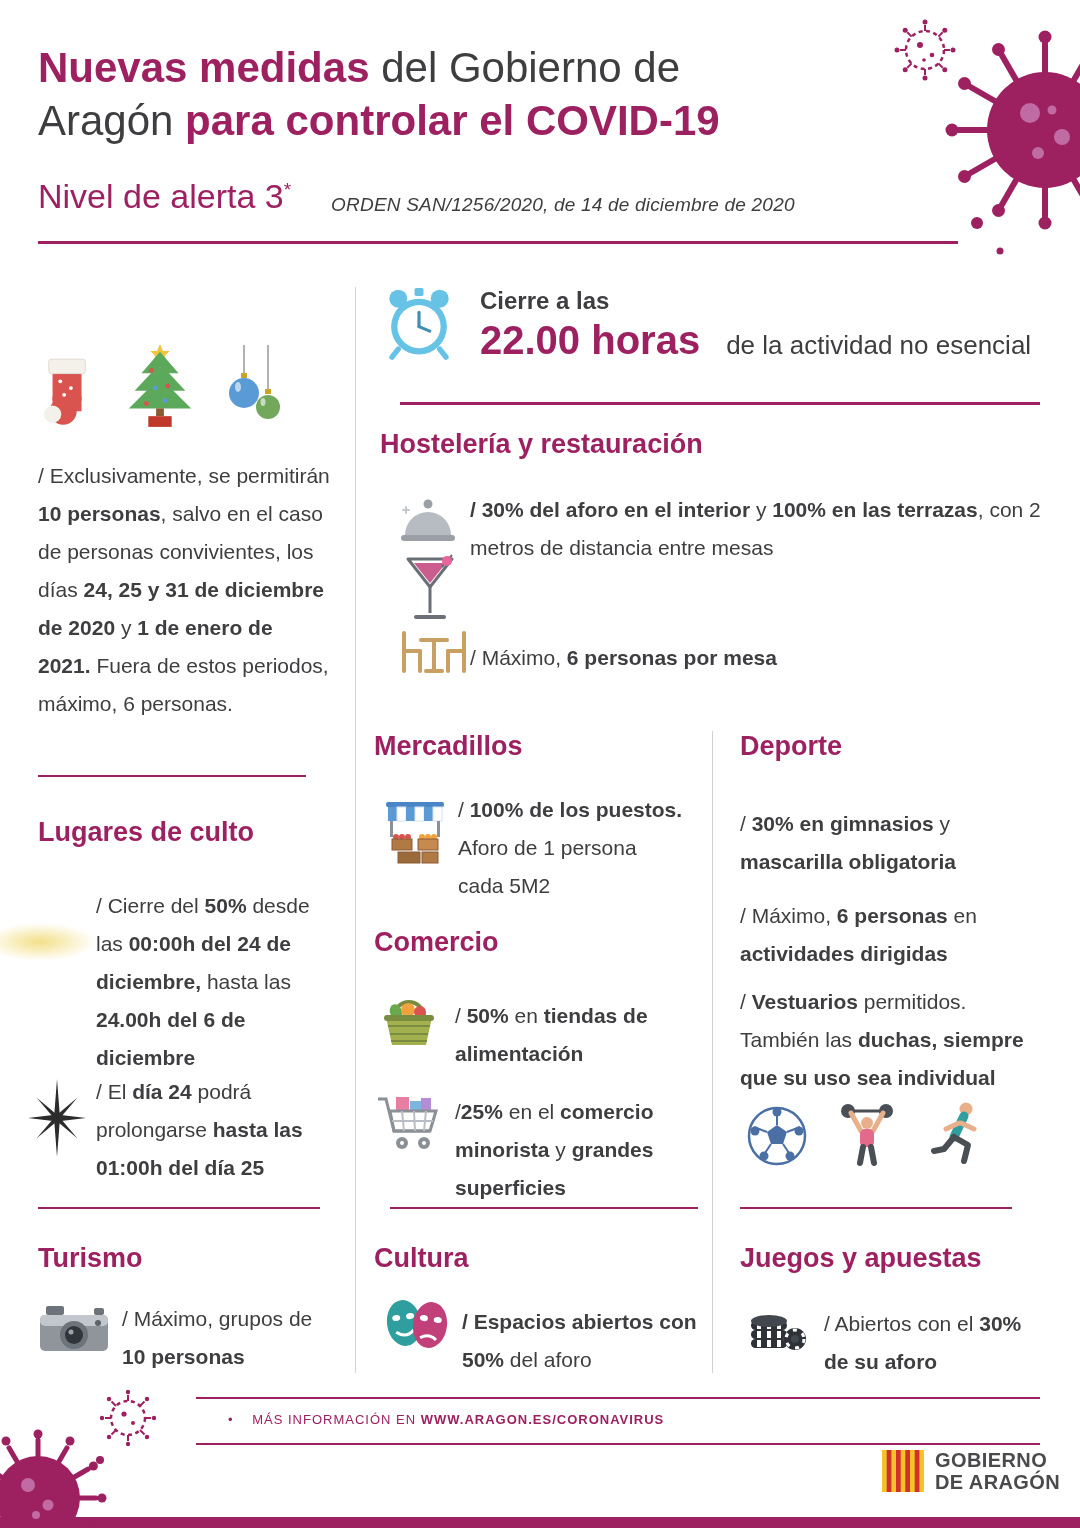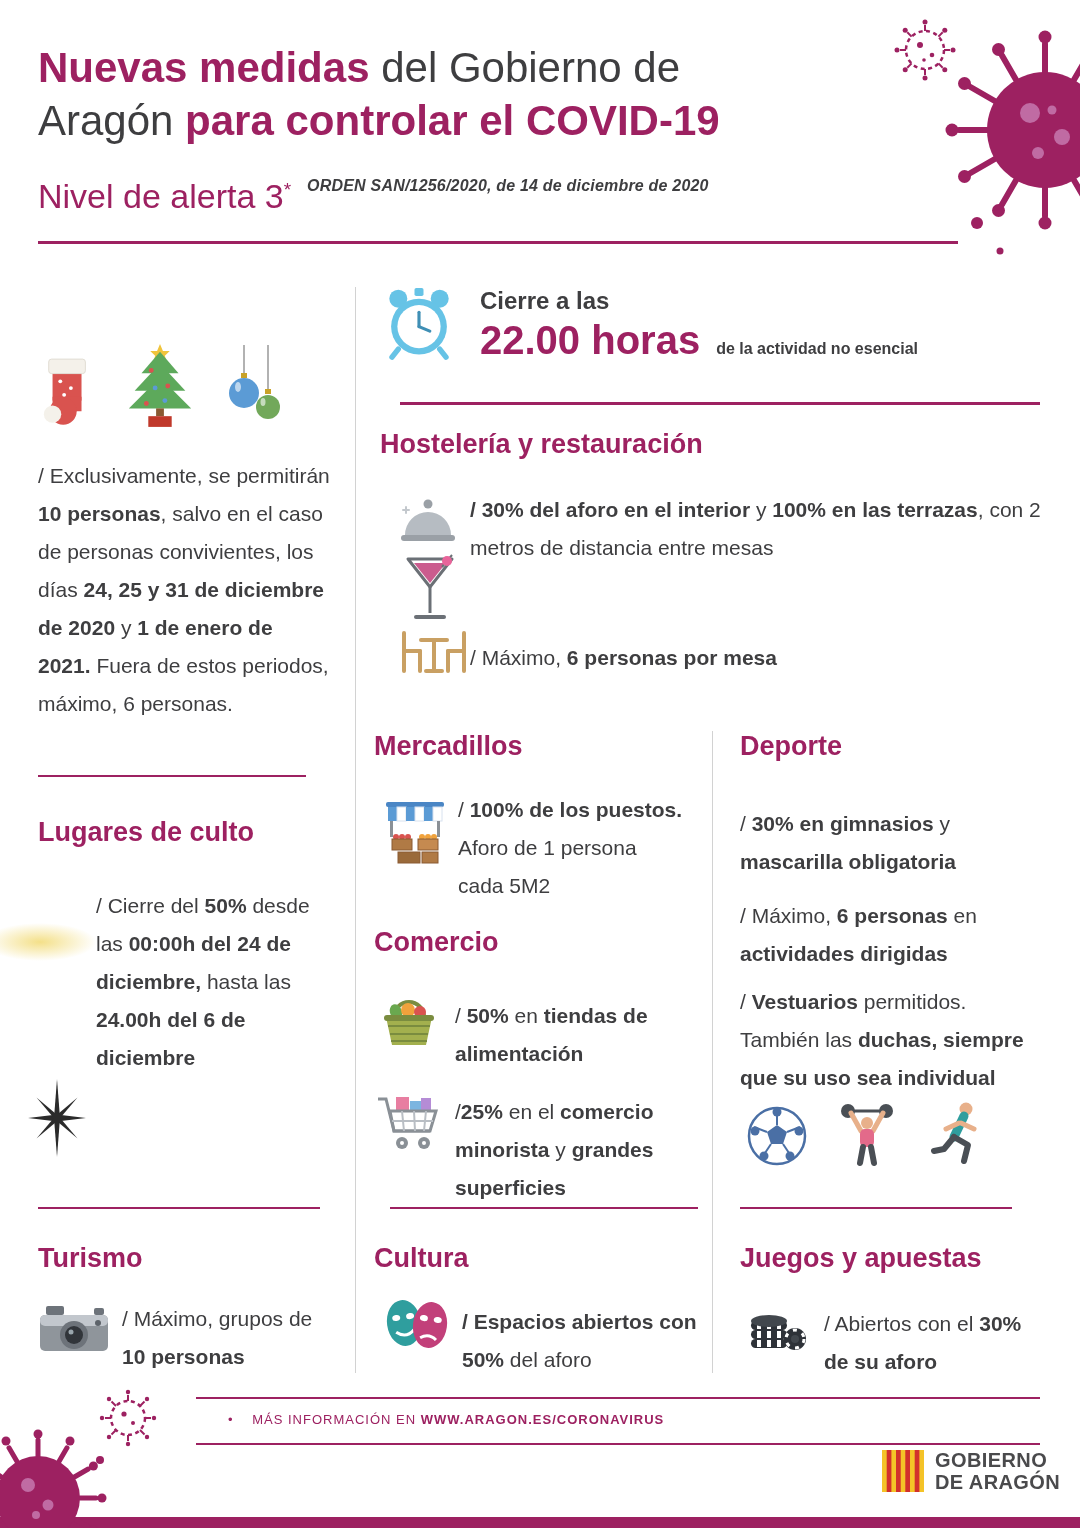--- a/index.html
+++ b/index.html
@@ -12,29 +12,29 @@
   .page{
     position:relative;width:1080px;height:1528px;margin:5px auto;
     background:#ffffff;overflow:hidden;
     font-family:"Liberation Sans","DejaVu Sans",sans-serif;color:var(--dark);
   }
   .abs{position:absolute}
   .h-title{font-size:42px;line-height:53px;font-weight:400;color:var(--dark)}
   .h-title .mag{color:var(--mag);font-weight:700}
   .alert{font-size:34px;color:var(--mag);font-weight:400}
   .alert sup{font-size:19px}
-  .order{font-style:italic;font-weight:700;font-size:16px;color:var(--dark);letter-spacing:.2px}
+  .order{font-style:italic;font-weight:400;font-size:19px;color:var(--dark);letter-spacing:.2px}
   .rule{background:var(--mag)}
   .vline{background:#d2d2d2;width:1px;position:absolute}
   .sec-title{font-size:27px;font-weight:700;color:var(--mag)}
   .body{font-size:21px;line-height:38px;color:var(--dark)}
   .body .b,.b{font-weight:700}
   .closure-intro{font-size:24px;font-weight:700;color:var(--dark)}
   .closure-time{font-size:40px;font-weight:700;color:var(--mag)}
-  .closure-suffix{font-size:16px;font-weight:700;color:var(--dark)}
+  .closure-suffix{font-size:26px;font-weight:400;color:var(--dark)}
   .footer-info{font-size:13px;letter-spacing:1px;color:var(--mag)}
   .footer-info .b{font-weight:700}
   .gov-text{font-size:20px;font-weight:700;line-height:22px;color:#4a4a4c;letter-spacing:.4px}
   .glow{
     background:radial-gradient(closest-side, rgba(243,222,130,.95), rgba(243,222,130,0));
     border-radius:50%;
   }
 </style>
 </head>
 <body>
@@ -112,21 +112,21 @@
         <circle cx="182" cy="132" r="8"></circle>
       <circle cx="158" cy="148" r="6"></circle>
         <circle cx="172" cy="105" r="4.5"></circle>
     </g>
   </svg>
 
   <div class="abs h-title" style="left:38px;top:36px">
     <div><span class="mag">Nuevas medidas</span><span> del Gobierno de</span></div>
     <div><span>Aragón </span><span class="mag">para controlar el COVID-19</span></div>
   </div>
-  <div class="abs" style="left:38px;top:172px;display:flex;align-items:flex-start;gap:16px">
+  <div class="abs" style="left:38px;top:172px;display:flex;align-items:flex-end;gap:40px">
     <div class="alert"><span>Nivel de alerta 3</span><sup>*</sup></div>
     <div class="order">ORDEN SAN/1256/2020, de 14 de diciembre de 2020</div>
   </div>
 
   <svg class="abs" style="left:383px;top:280px" width="72" height="76" viewBox="0 0 80 84">
     <g fill="#66c3e6">
       <circle cx="17" cy="15" r="10"></circle>
         <circle cx="63" cy="15" r="10"></circle>
         <rect x="35" y="3" width="10" height="9" rx="2"></rect>
     </g>
@@ -136,21 +136,21 @@
       <line x1="40" y1="46" x2="40" y2="30"></line>
         <line x1="40" y1="46" x2="52" y2="51"></line>
     </g>
     <g stroke="#66c3e6" stroke-width="6" stroke-linecap="round">
       <line x1="17" y1="71" x2="10" y2="80"></line>
         <line x1="63" y1="71" x2="70" y2="80"></line>
     </g>
   </svg>
   <div class="abs" style="left:480px;top:282px">
     <div class="closure-intro">Cierre a las</div>
-    <div style="display:flex;align-items:baseline;gap:16px;margin-top:3px">
+    <div style="display:flex;align-items:baseline;gap:26px;margin-top:3px">
       <span class="closure-time">22.00 horas</span>
       <span class="closure-suffix">de la actividad no esencial</span>
     </div>
   </div>
 
 
   <div class="abs" style="left:40px;top:336px;display:flex;gap:26px;align-items:flex-end">
     <svg width="56" height="78" viewBox="0 0 58 78">
       <rect x="13" y="22" width="30" height="28" fill="#d9534f"></rect>
       <rect x="13" y="46" width="30" height="15" fill="#d9534f"></rect>
@@ -201,20 +201,21 @@
   <div class="abs body" style="left:96px;top:882px;width:240px"><span>/ Cierre del </span><span class="b">50%</span><span>  desde las </span><span class="b">00:00h del 24 de diciembre,</span><span> hasta las </span><span class="b">24.00h del 6 de diciembre</span></div>
 
   <svg class="abs" style="left:28px;top:1074px" width="58" height="78" viewBox="0 0 58 78">
     <g fill="#2b2b2b">
       <polygon points="29,0 32,39 29,78 26,39"></polygon>
       <polygon points="0,39 29,35.5 58,39 29,42.5"></polygon>
       <polygon points="29,10 31.4,39 29,68 26.6,39" transform="rotate(45 29 39)"></polygon>
       <polygon points="29,10 31.4,39 29,68 26.6,39" transform="rotate(-45 29 39)"></polygon>
     </g>
   </svg>
+  <div class="abs body" style="left:96px;top:1068px;width:240px"><span>/ El </span><span class="b">día 24</span><span> podrá prolongarse </span><span class="b">hasta las 01:00h del día 25</span></div>
 
   <div class="abs sec-title" style="left:380px;top:424px">Hostelería y restauración</div>
 
   <svg class="abs" style="left:398px;top:490px" width="60" height="55" viewBox="0 0 60 55">
     <circle cx="30" cy="9" r="4.5" fill="#9aa0a6"></circle>
     <path d="M7 40 A23 23 0 0 1 53 40 Z" fill="#b6bcc2"></path>
     <rect x="3" y="40" width="54" height="6" rx="3" fill="#9aa0a6"></rect>
     <g stroke="#c3c8cd" stroke-width="2" stroke-linecap="round">
       <line x1="8" y1="12" x2="8" y2="18"></line>
         <line x1="5" y1="15" x2="11" y2="15"></line>

